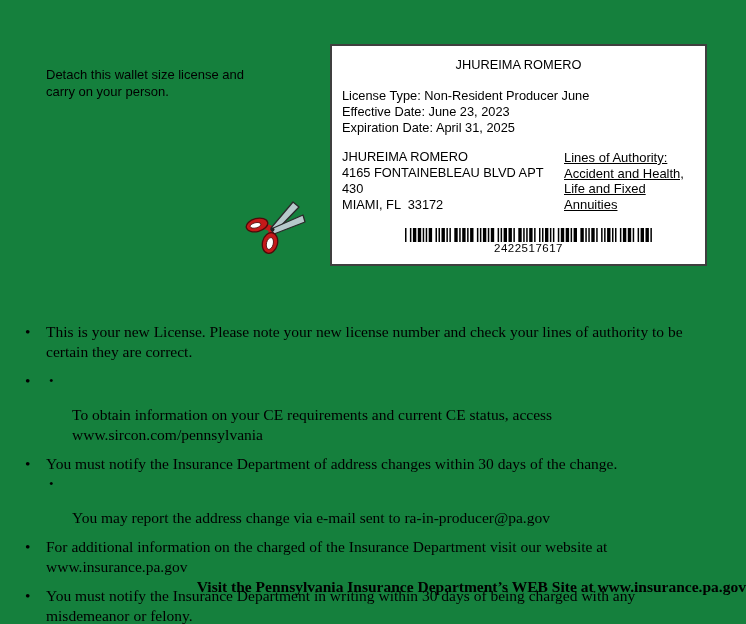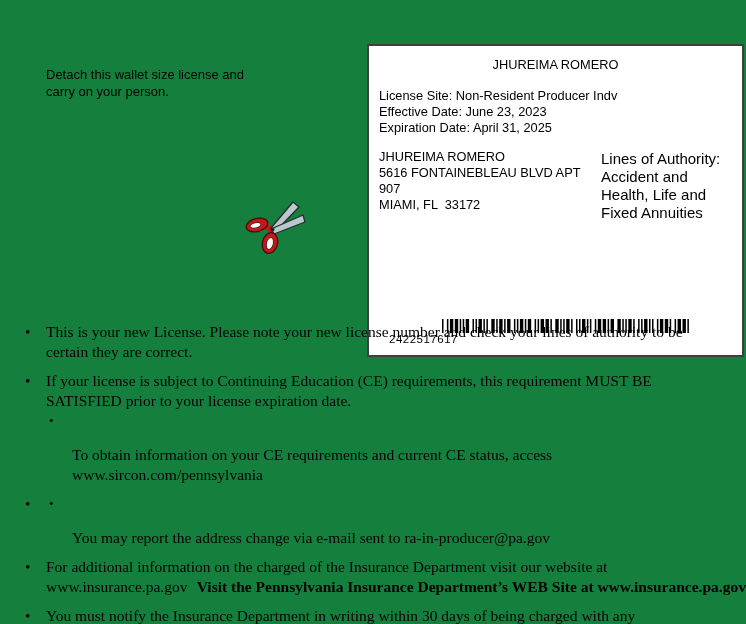--- a/index.html
+++ b/index.html
@@ -33,39 +33,38 @@
     width: 66px;
     height: 56px;
   }
 
   
   .card {
     position: absolute;
     left: 330px;
     top: 44px;
     width: 377px;
-    height: 313px;
+    height: 222px;
     border: 2px solid #3f3f3f;
     background: #ffffff;
     font-size: 12.8px;
     line-height: 1.25;
-    margin-left: 37px;
   }
   .card-header { text-align: center; padding-top: 11px; }
   .card-details { padding: 15px 0 0 10px; }
   .card-cols { display: flex; padding: 13px 6px 0 10px; }
   .card-address { width: 222px; flex: none; }
-  .card-loa { flex: 1; font-size: 15px; line-height: 1.2; padding-top: 1px; }
+  .card-loa { flex: 1; font-size: 13px; line-height: 1.2; padding-top: 1px; text-decoration: underline; }
   .pre { white-space: pre; }
 
   .barcode-wrap {
     position: absolute;
     left: 0; right: 0;
     bottom: 9px;
-    text-align: left;
+    text-align: center;
     padding-left: 20px;
   }
   .barcode-svg { display: block; margin: 0 auto; }
   .barcode-number {
     font-size: 11.5px;
     letter-spacing: 0.5px;
     margin-top: 0px;
     line-height: 1.1;
   }
 
@@ -127,29 +126,29 @@
 
       <circle cx="28.5" cy="31.5" r="2" fill="#222222"></circle>
     </svg>
   </span>
 
   <div class="card">
     <div class="card-header">
       <div>JHUREIMA ROMERO</div>
     </div>
     <div class="card-details">
-      <div>License Site: Non-Resident Producer Indv</div>
+      <div>License Type: Non-Resident Producer June</div>
       <div>Effective Date: June 23, 2023</div>
       <div>Expiration Date: April 31, 2025</div>
     </div>
     <div class="card-cols">
       <div class="card-address">
         <div>JHUREIMA ROMERO</div>
-        <div>5616 FONTAINEBLEAU BLVD APT</div>
-        <div>907</div>
+        <div>4165 FONTAINEBLEAU BLVD APT</div>
+        <div>430</div>
         <div class="pre">MIAMI, FL  33172</div>
       </div>
       <div class="card-loa">
         <div>Lines of Authority:</div>
         <div>Accident and Health, Life and Fixed Annuities</div>
       </div>
     </div>
     <div class="barcode-wrap">
       <svg id="barcode" class="barcode-svg" fill="#000000" viewBox="0 0 246.90000000000015 14" width="246.90000000000015" height="14">
           <rect x="0" y="0" width="1.5" height="14"></rect>
@@ -220,31 +219,31 @@
   <div class="bullets">
 
     <div class="item">
       <span class="dot">•</span>
       <div class="item-content">This is your new License. Please note your new license number and check your lines of authority to be certain they are correct.</div>
     </div>
 
     <div class="item">
       <span class="dot">•</span>
       <div class="item-content">
-        <div>If your license is subject to Continuing Education (CE) requirements, this requirement MUST BE SATISFIED prior to your license expiration date.</div>
         <div class="sub-item">
           <span class="sub-dot">•</span>
           <div class="sub-text">To obtain information on your CE requirements and current CE status, access www.sircon.com/pennsylvania</div>
         </div>
       </div>
     </div>
 
     <div class="item">
       <span class="dot">•</span>
       <div class="item-content">
+        <div>You must notify the Insurance Department of address changes within 30 days of the change.</div>
         <div class="sub-item">
           <span class="sub-dot">•</span>
           <div class="sub-text">You may report the address change via e-mail sent to ra-in-producer@pa.gov</div>
         </div>
       </div>
     </div>
 
     <div class="item">
       <span class="dot">•</span>
       <div class="item-content">For additional information on the charged of the Insurance Department visit our website at www.insurance.pa.gov</div>

